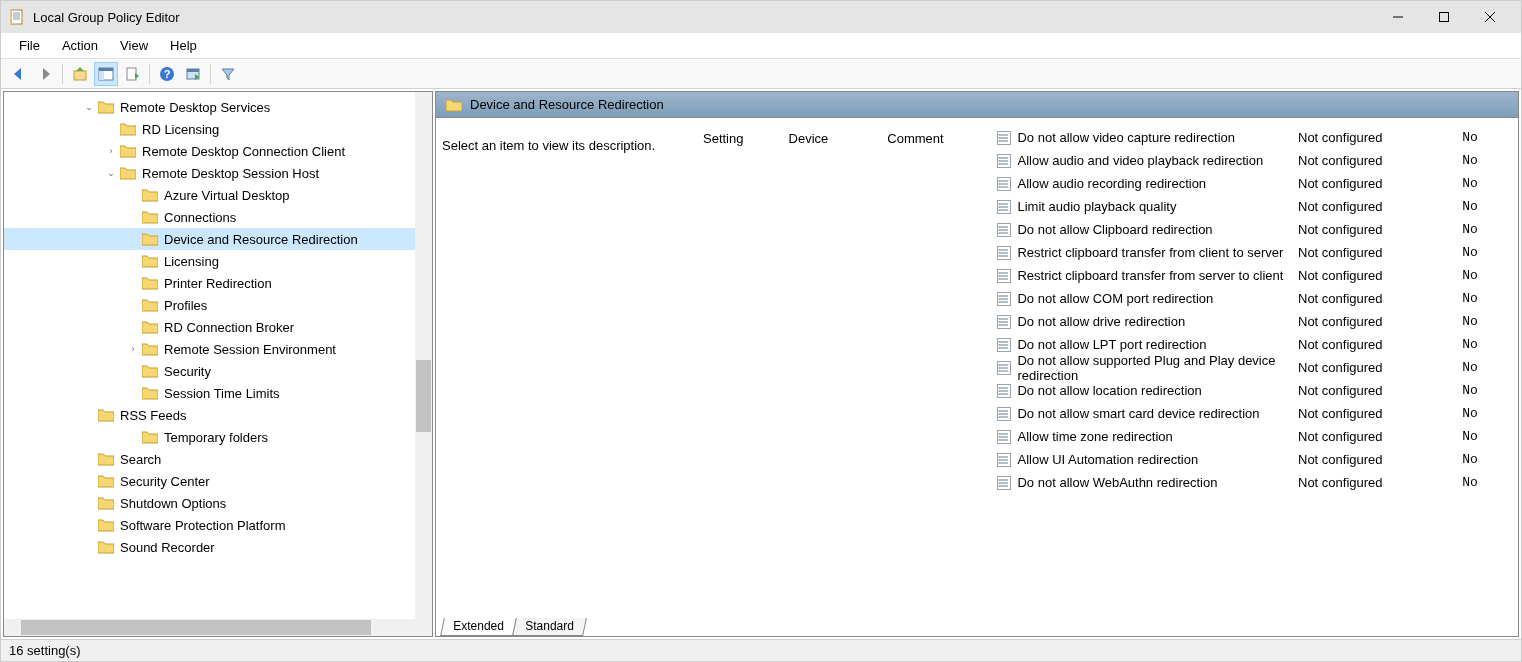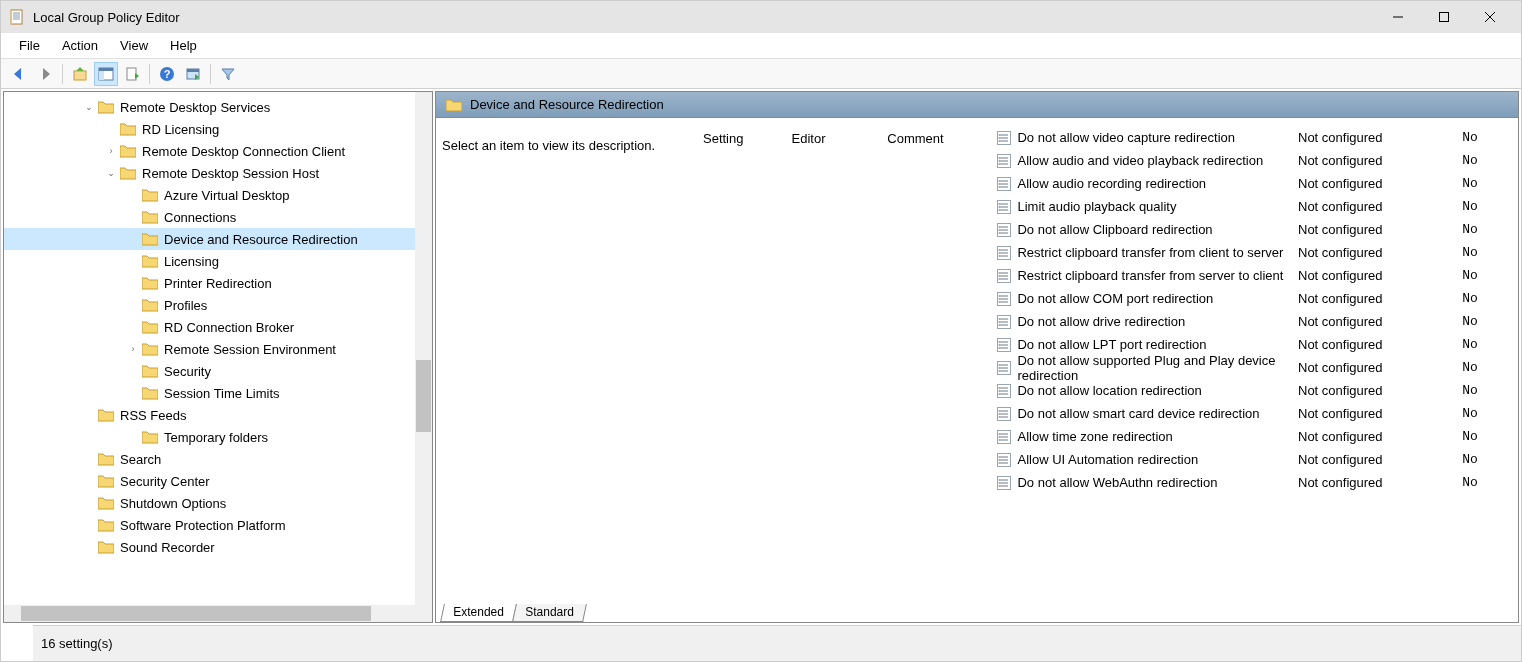--- a/index.html
+++ b/index.html
@@ -208,28 +208,27 @@
   background: #f4f4f4;
   position: relative;
   top: 0;
   transform: skewX(-12deg);
   margin-right: -1px;
 }
 .tab > span { display: inline-block; transform: skewX(12deg); }
 .tab.active { background: #fff; }
 
 .statusbar {
-  height: 36px;
+  height: 22px;
   display: flex;
   align-items: center;
   padding: 0 8px;
   background: #f0f0f0;
   border-top: 1px solid #d0d0d0;
   font-size: 13px;
-  margin-left: 32px;
 }
 
 svg { display: block; }
 </style>
 </head>
 <body>
 
 <div class="titlebar">
   <span class="app-icon">
     <svg width="16" height="16" viewBox="0 0 16 16">
@@ -518,21 +517,21 @@
         </span>
       <span>Device and Resource Redirection</span>
     </div>
     <div class="content-body">
       <div class="desc-col">
         <div>Select an item to view its description.</div>
       </div>
       <div class="list-col">
         <div class="list-header">
           <div class="col-setting">Setting</div>
-          <div class="col-state">Editor</div>
+          <div class="col-state">Device</div>
           <div class="col-comment">Comment</div>
         </div>
         <div class="list-body" id="settings-list-body">
             <div class="list-row">
               <div class="col-setting">
                 <span class="setting-icon">
                   <svg width="14" height="14" viewBox="0 0 14 14">
                     <rect x="0.5" y="0.5" width="13" height="13" fill="#fff" stroke="#9aa5b1"></rect>
                     <line x1="3" y1="4" x2="11" y2="4" stroke="#6f7b89"></line>
                     <line x1="3" y1="7" x2="11" y2="7" stroke="#6f7b89"></line>

